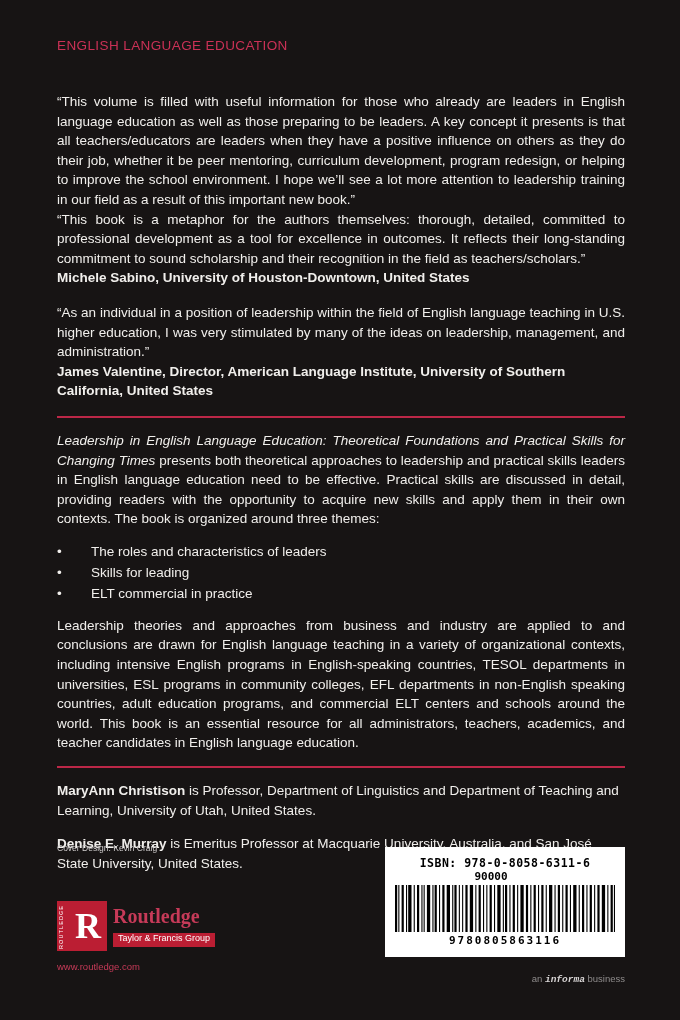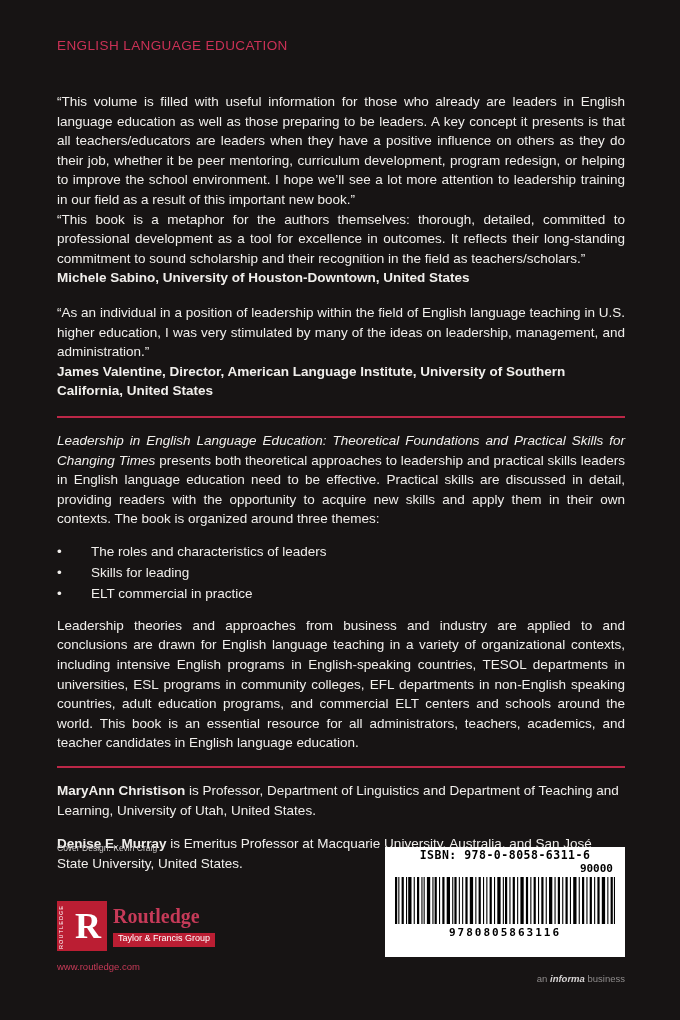--- a/index.html
+++ b/index.html
@@ -54,38 +54,38 @@
   }
   .logo-url { position:absolute; left:57px; top:961px; font-size:9.5px; color:#c63a58; }
 
   .barcode-panel {
     position:absolute; left:385px; top:847px; width:240px; height:110px;
     background:#fff; color:#000;
   }
   .isbn-line {
     font-family:"DejaVu Sans Mono", monospace; font-weight:bold;
     font-size:11.5px; line-height:14px; text-align:center;
-    padding-top:1px; letter-spacing:.5px;
+    padding-top:9px; letter-spacing:.5px;
   }
   .price-code {
     font-family:"DejaVu Sans Mono", monospace; font-weight:bold;
-    font-size:11px; line-height:13px; text-align:right; padding-right:12px;
+    font-size:11px; line-height:13px; text-align:center; padding-right:28px;
   }
   .bars { margin:2px 10px 0; height:47px; }
   .bars svg { width:100%; height:100%; display:block; }
   .barcode-number {
     font-family:"DejaVu Sans Mono", monospace; font-weight:bold;
     font-size:11px; line-height:13px; text-align:center; letter-spacing:2px;
     padding-top:2px;
   }
   .informa {
     position:absolute; left:385px; top:973px; width:240px;
     text-align:right; font-size:9.5px; color:#8f8c8c;
   }
-  .informa .brand { font-weight:bold; font-style:italic; color:#d8d5d5; }
+  .informa .brand { font-weight:bold; font-style:italic; color:#d8d5d5;font-family:Liberation Mono, monospace; }
 </style>
 </head>
 <body>
 
 <div class="cover">
   <div class="content">
 
     <div class="category">ENGLISH LANGUAGE EDUCATION</div>
 
     <p class="quote">“This volume is filled with useful information for those who already are leaders in English language education as well as those preparing to be leaders. A key concept it presents is that all teachers/educators are leaders when they have a positive influence on others as they do their job, whether it be peer mentoring, curriculum development, program redesign, or helping to improve the school environment. I hope we’ll see a lot more attention to leadership training in our field as a result of this important new book.”</p>

